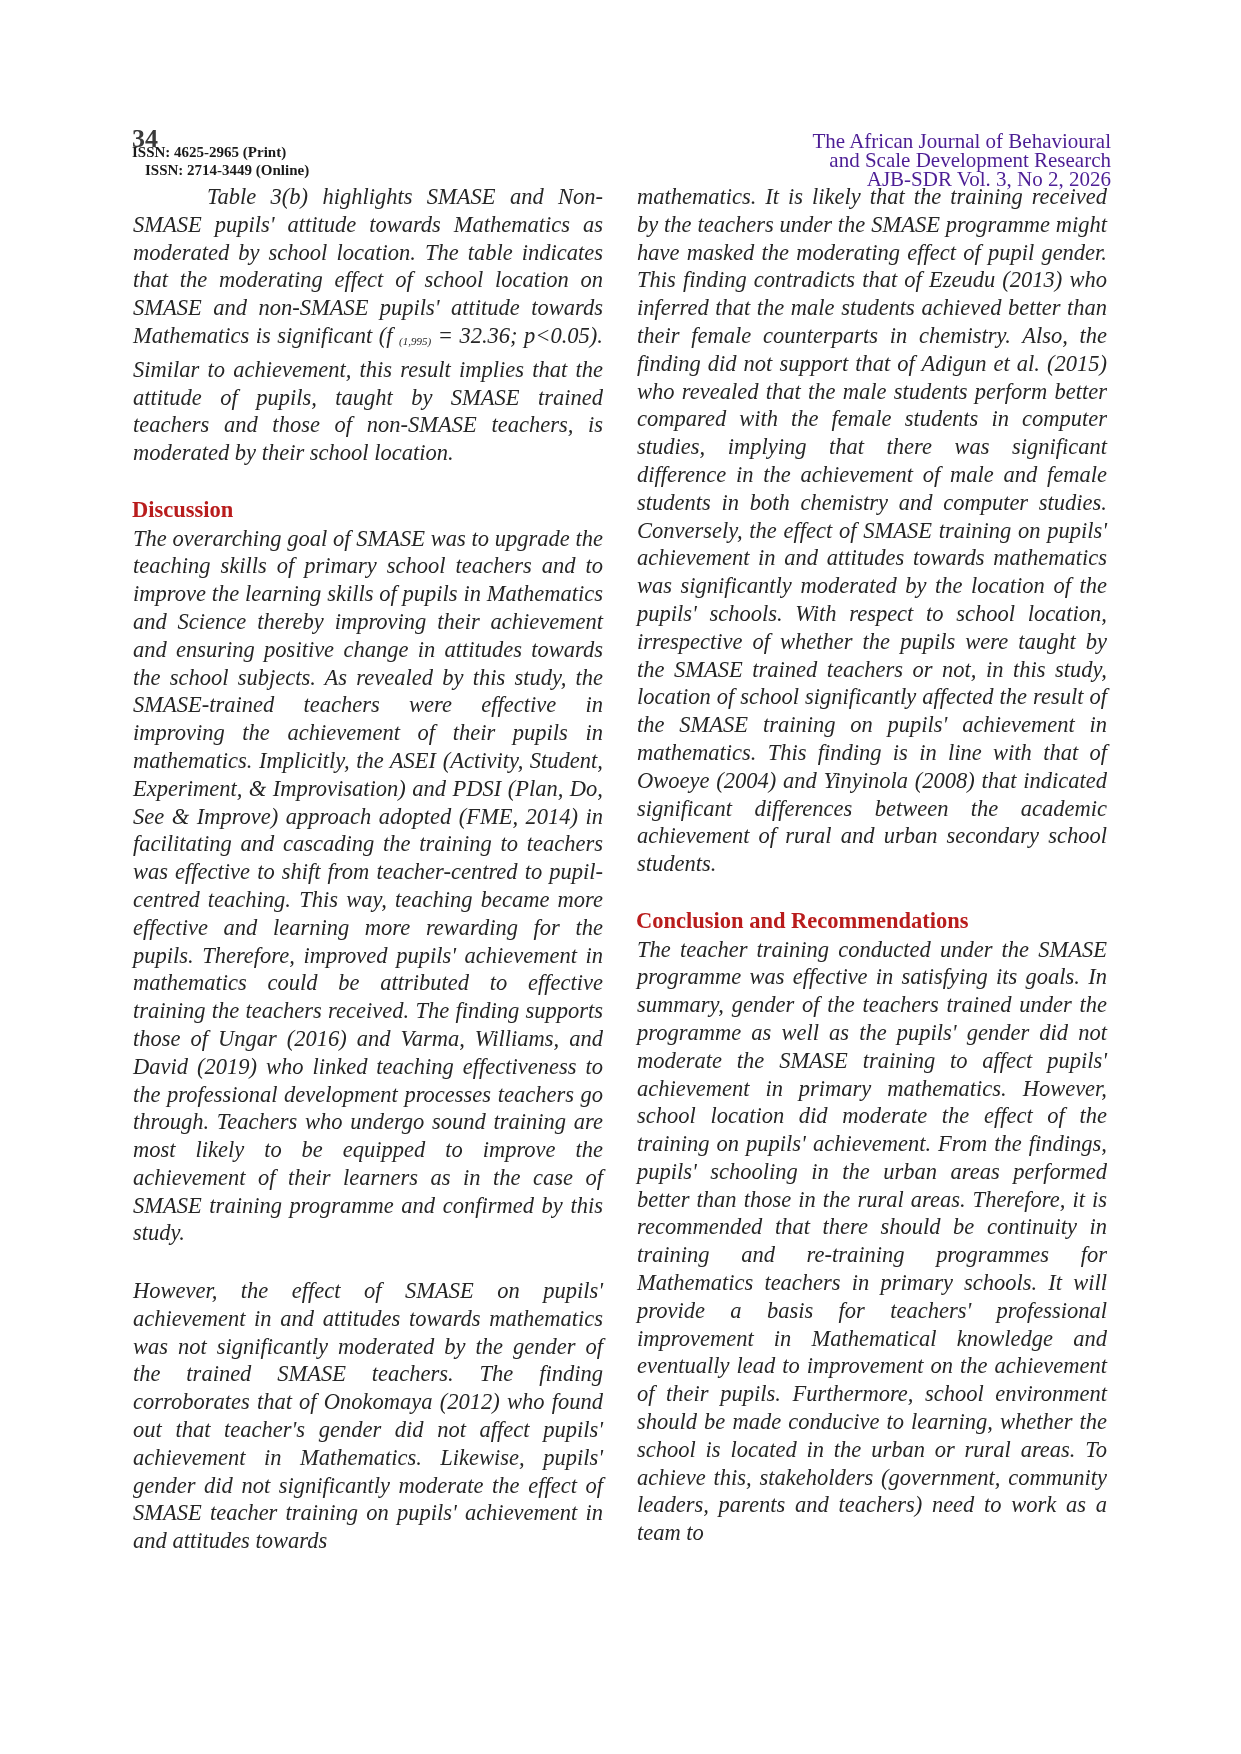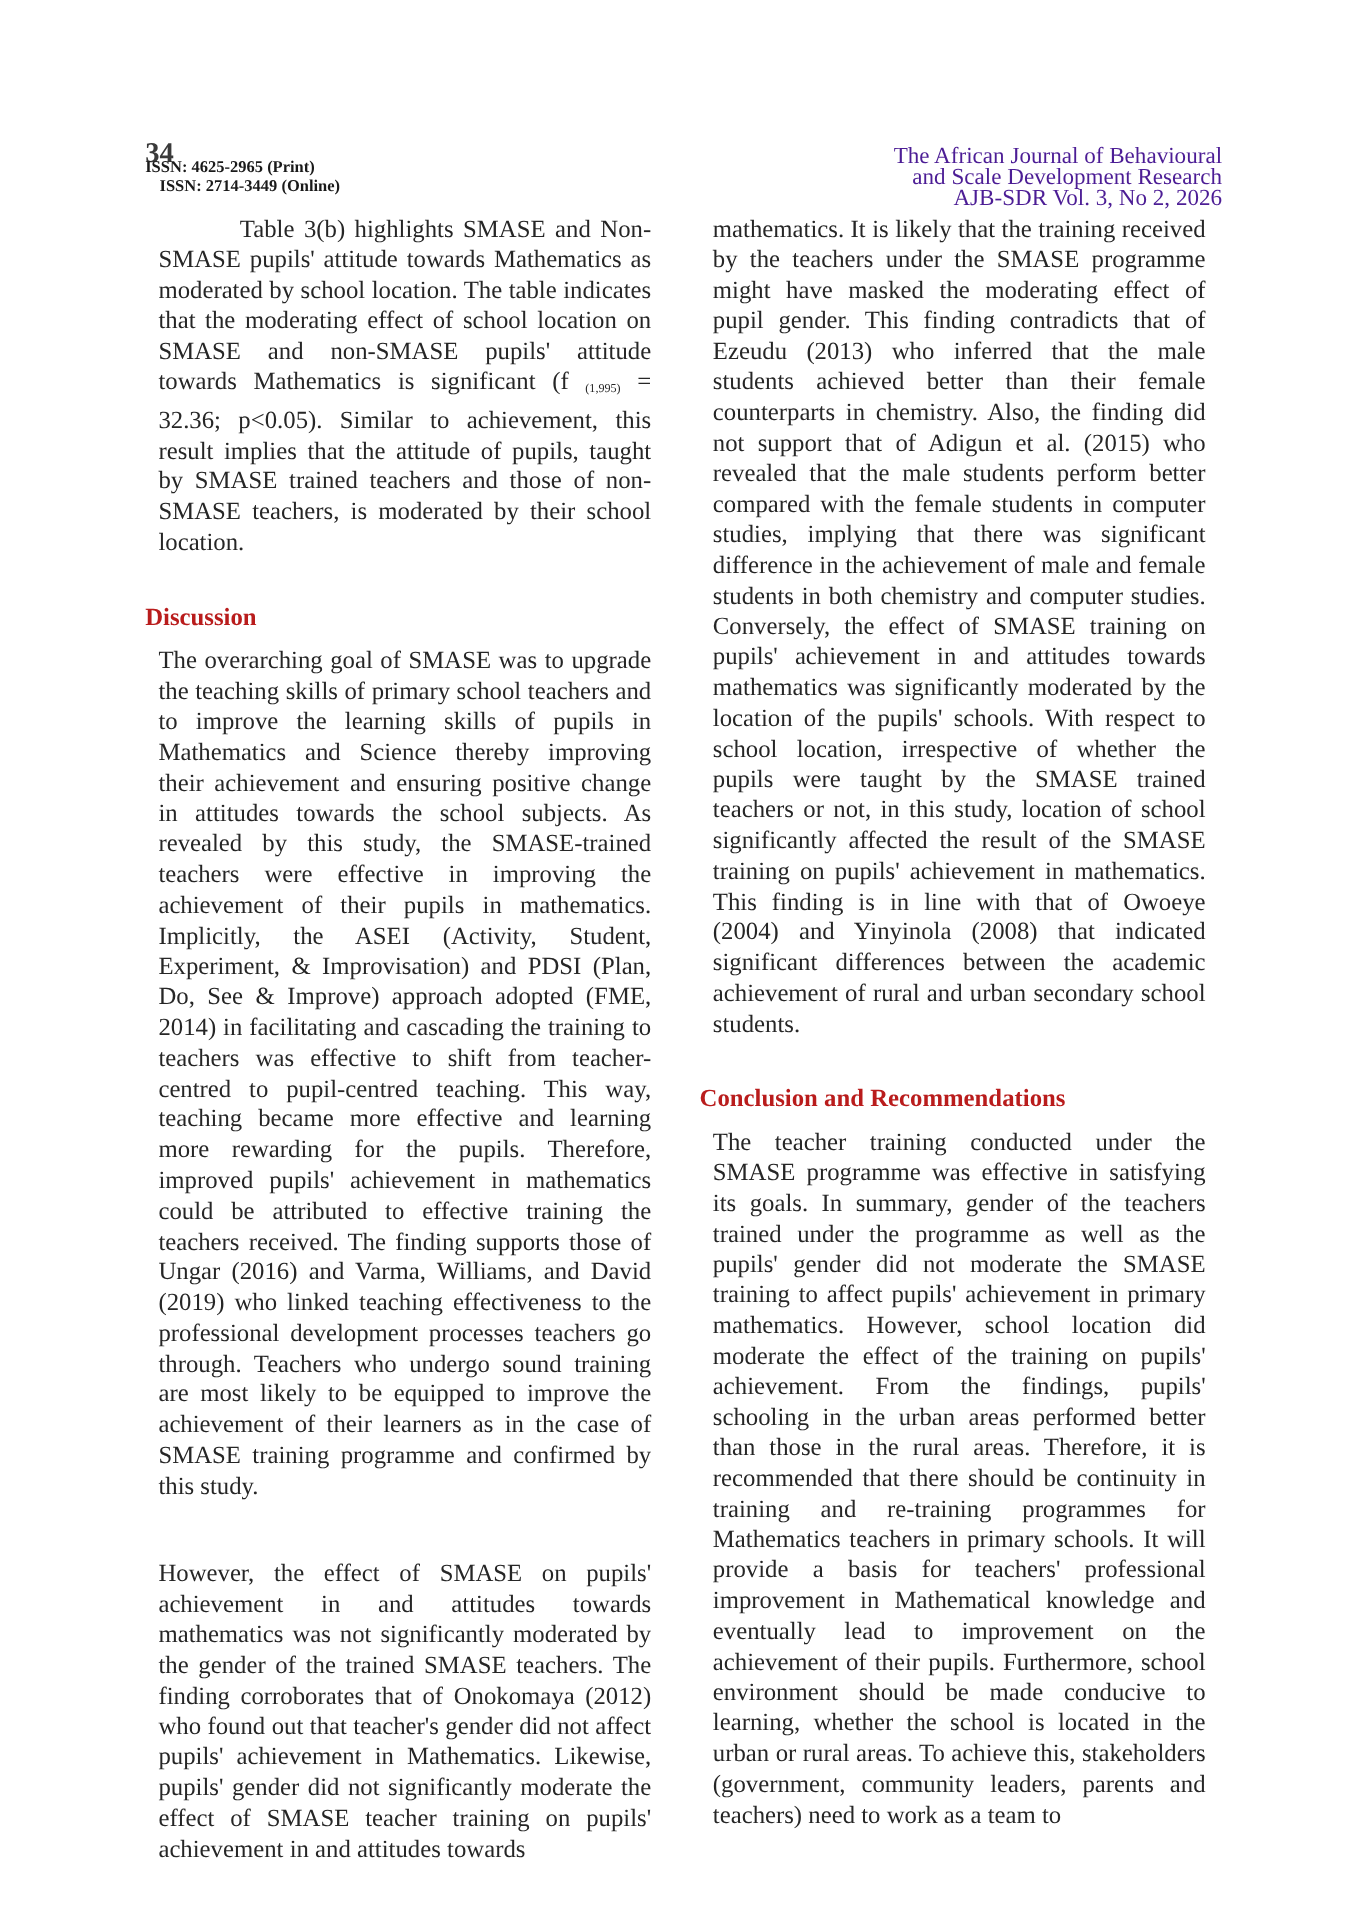--- a/index.html
+++ b/index.html
@@ -5,21 +5,21 @@
   html, body { margin: 0; padding: 0; background: #ffffff; }
   body { width: 1241px; height: 1754px; position: relative; overflow: hidden; color: #262626; font-family: "Liberation Serif", "DejaVu Serif", serif; }
   .page-num { position: absolute; left: 132px; top: 126px; font-size: 26px; font-weight: bold; color: #3a3a3a; line-height: 1; }
   .issn { position: absolute; left: 132px; font-size: 15px; font-weight: bold; color: #1a1a1a; line-height: 1; }
   .issn.print { top: 145px; }
   .issn.online { top: 163px; margin-left: 13px; }
   .journal { position: absolute; right: 130px; top: 132px; text-align: right; font-size: 21px; line-height: 19px; color: #4c1d95; }
   .col { position: absolute; top: 182px; width: 472px; font-size: 22.5px; line-height: 27.8px; text-align: justify; }
   .col.left { left: 132px; }
   .col.right { left: 636px; }
-  .col p { margin: 12px; }
+  .col p { margin: 1px; font-style: italic; }
   .col h2 { margin: 0; font-size: 22.5px; line-height: 27.8px; font-weight: bold; color: #b91c1c; }
   .gap { height: 27.8px; }
   .indent { text-indent: 74px; }
   sub.small { font-size: 11px; vertical-align: -2px; }
 </style>
 </head>
 <body>
 
 <div>
   <div class="page-num">34</div>

